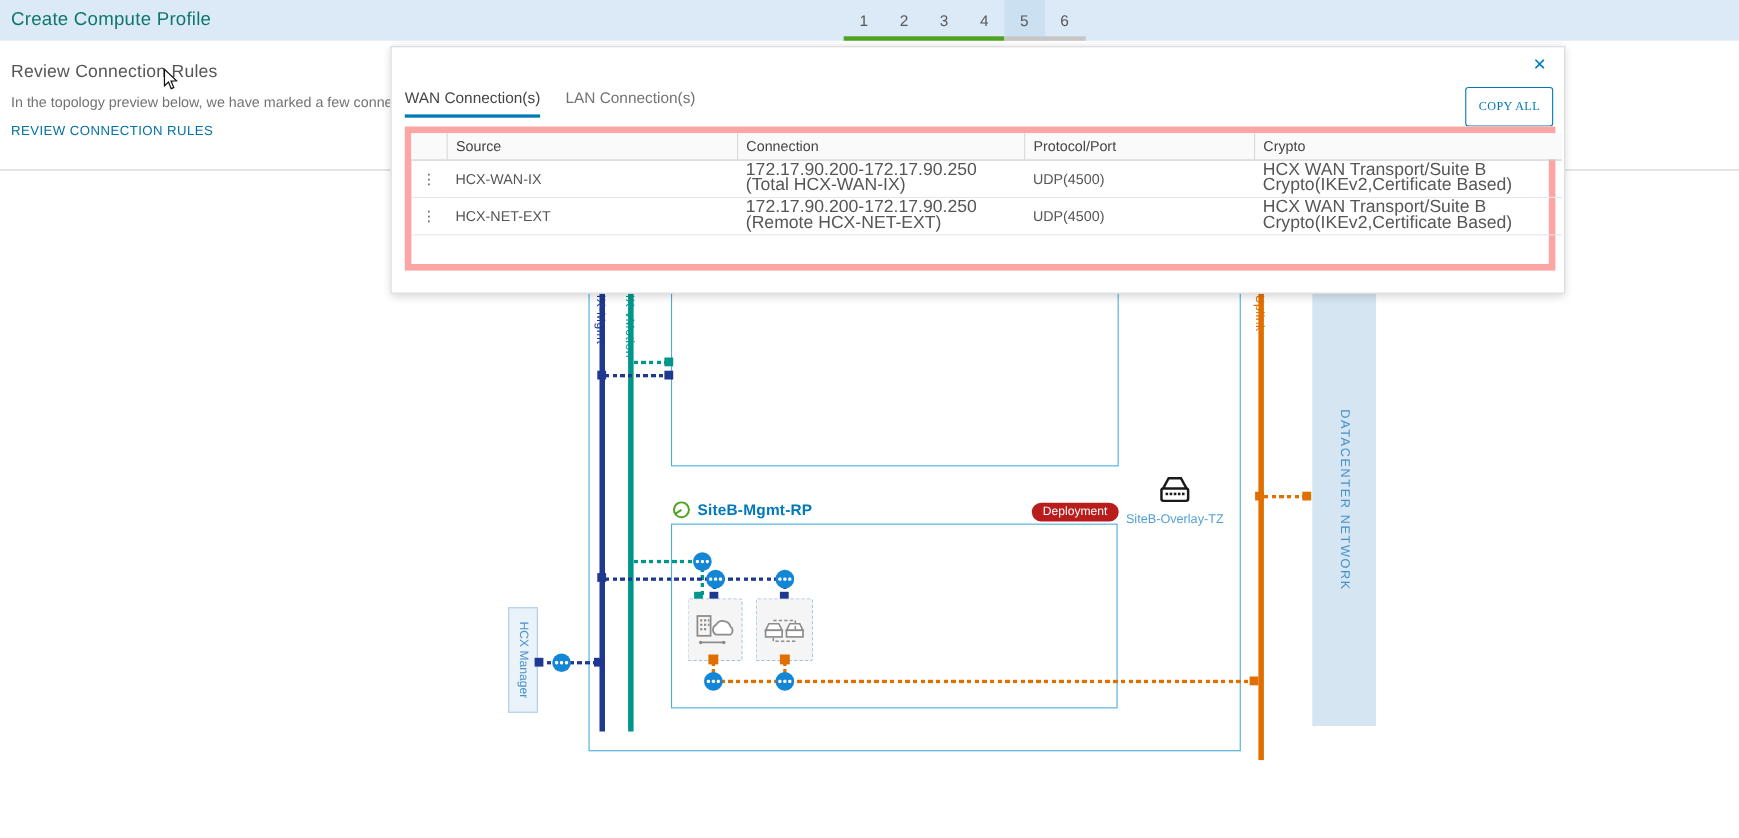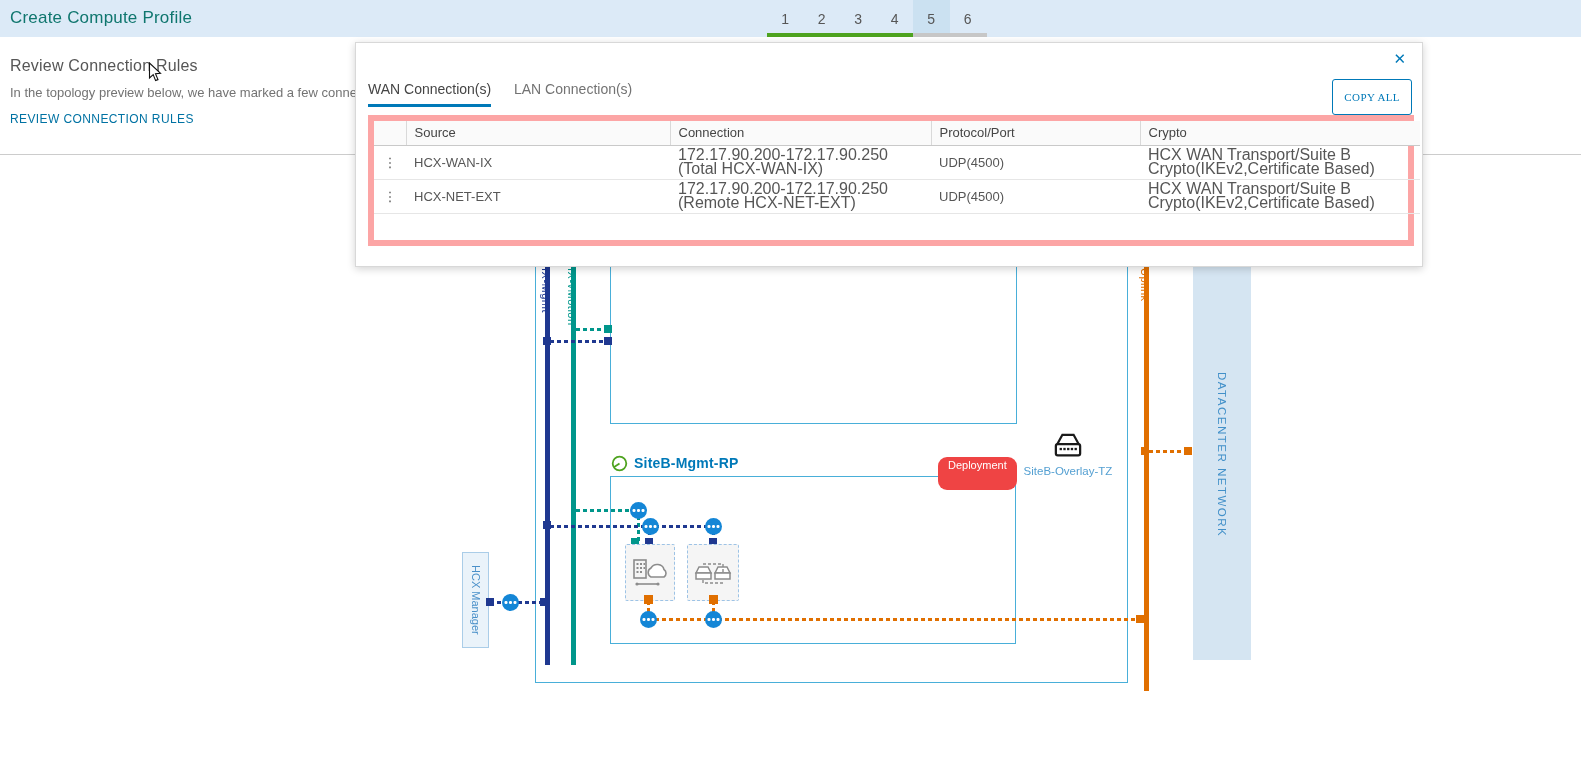--- a/index.html
+++ b/index.html
@@ -76,22 +76,22 @@
           display:flex; align-items:center; justify-content:center; cursor:pointer; z-index:3; }
   .node::after { content:""; width:2.5px; height:2.5px; border-radius:50%; background:#fff;
                  box-shadow:-4.5px 0 0 #fff, 4.5px 0 0 #fff; }
 
   .appliance { position:absolute; width:50px; height:57px; background:#f5f5f5;
                border:1.5px dashed #9dc3e6; border-radius:2px;
                display:flex; align-items:center; justify-content:center; }
 
   .rp-row { position:absolute; left:611px; top:455px; display:flex; align-items:flex-start; }
   .rp-label { margin-left:6px; font-size:14px; font-weight:bold; color:#0079b8; letter-spacing:.2px; }
-  .badge { position:absolute; left:938px; top:457px; height:33px; padding:0 10px; border-radius:9px;
-           background:#ef4444; color:#fff; font-size:11px; line-height:17px; }
+  .badge { position:absolute; left:938px; top:457px; height:17px; padding:0 10px; border-radius:9px;
+           background:#b91c1c; color:#fff; font-size:11px; line-height:17px; }
   .overlay-tz { position:absolute; left:1018px; top:432px; width:100px; text-align:center; }
   .overlay-tz .lbl { font-size:11.5px; color:#55a0d2; margin-top:1px; }
 
   .cursor { position:absolute; left:148px; top:62px; z-index:60; pointer-events:none; }
 </style>
 </head>
 <body>
 
 <div id="app">
 

